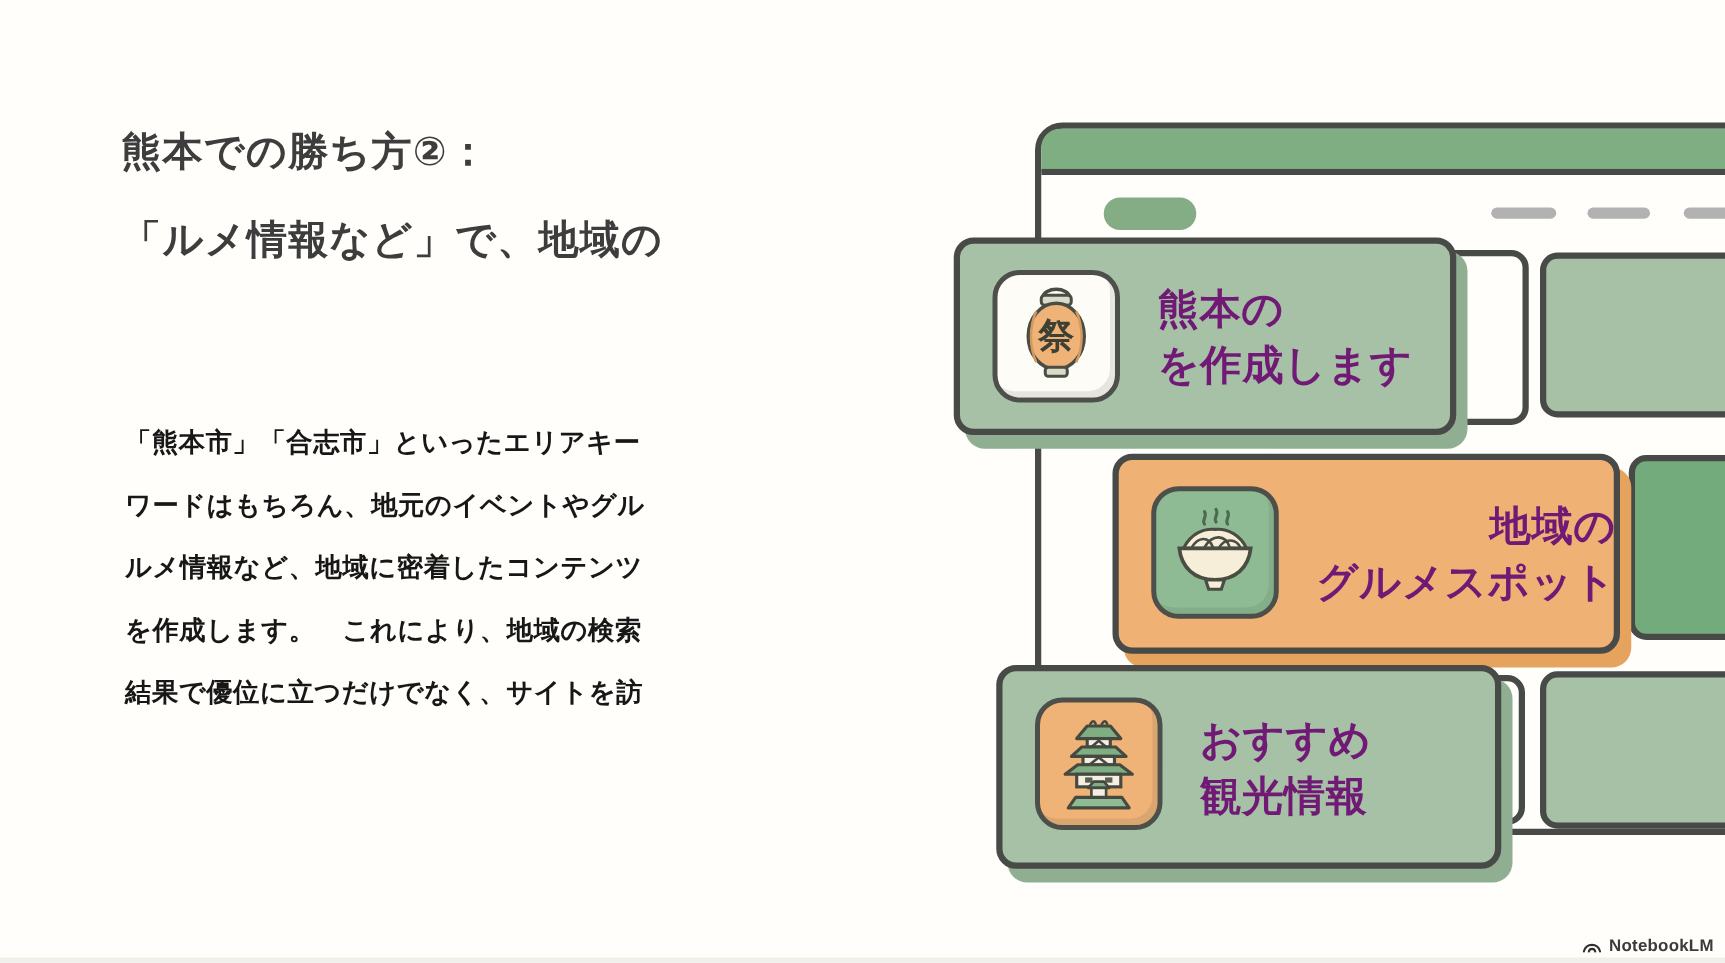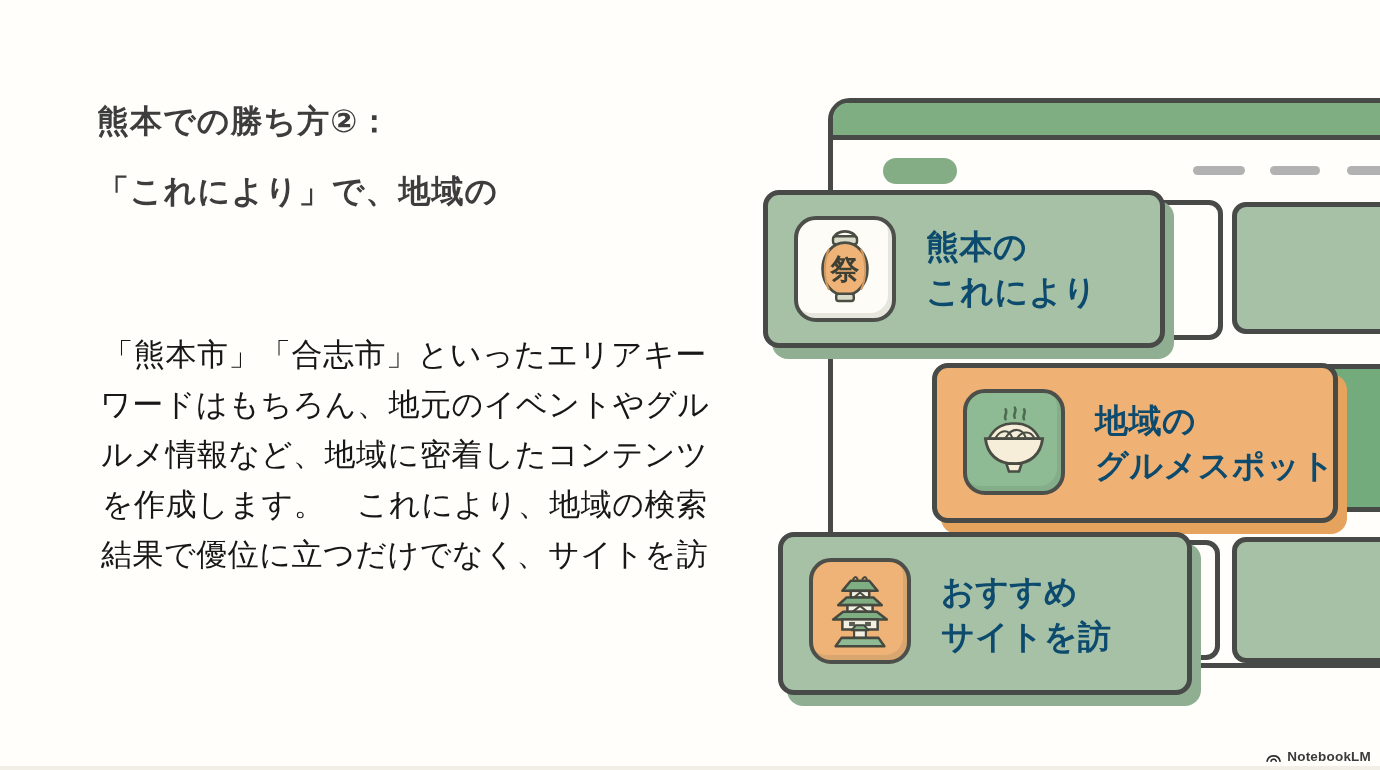--- a/index.html
+++ b/index.html
@@ -5,21 +5,21 @@
   html,body{margin:0;padding:0;background:#e9e9e9;}
   .canvas{
     position:relative;width:1380px;height:770px;overflow:hidden;
     background:#fffefb;
     font-family:"Liberation Sans","DejaVu Sans",sans-serif;
   }
   
   .title-block{position:absolute;left:97px;top:86px;color:#3d3d3d;}
   .title-line{font-size:32px;font-weight:bold;line-height:70px;letter-spacing:1px;white-space:nowrap;}
   .body-block{position:absolute;left:100px;top:330px;color:#171717;}
-  .body-line{font-size:31px;font-weight:normal;line-height:50px;white-space:nowrap;letter-spacing:0.5px;text-align:center;}
+  .body-line{font-size:21px;font-weight:bold;line-height:50px;white-space:nowrap;letter-spacing:0.5px;}
   
   .browser-window{
     position:absolute;left:828px;top:98px;width:600px;height:570px;
     background:#fffefb;border:5px solid var(--outline,#474a47);border-radius:22px;
     box-sizing:border-box;z-index:1;
   }
   .bw-header{height:32px;background:var(--header-green,#7fae83);
     border-bottom:5px solid var(--outline,#474a47);border-radius:15px 15px 0 0;}
   .bw-content{position:relative;height:523px;}
   .bw-pill{position:absolute;left:50px;top:18px;width:74px;height:26px;border-radius:13px;
@@ -34,50 +34,50 @@
   .gc-dark2 {left:470px;top:224px;width:160px;height:138px;background:var(--panel-dark-green,#74ab7c);}
   .gc-white3{left:255px;top:400px;width:122px;height:110px;background:#fffefa;}
   .gc-green3{left:399px;top:397px;width:210px;height:116px;background:var(--card-green,#a6c1a6);}
   
   .feature-card{
     position:absolute;z-index:2;box-sizing:content-box;
     border:5px solid var(--outline,#474a47);border-radius:16px;
   }
   .fc-1{left:763px;top:190px;width:392px;height:148px;background:var(--card-green,#a6c1a6);
         box-shadow:9px 11px 0 #90af92;}
-  .fc-2{left:932px;top:363px;width:396px;height:150px;background:var(--card-orange,#efb274);
-        box-shadow:9px 11px 0 #e5a35e;}
-  .fc-3{left:778px;top:532px;width:394px;height:153px;background:var(--card-green,#a6c1a6);
-        box-shadow:9px 11px 0 #90af92;padding-left:10px;}
+  .fc-2{left:890px;top:363px;width:396px;height:150px;background:var(--card-orange,#efb274);
+        box-shadow:9px 11px 0 #e5a35e;text-align:right;}
+  .fc-3{left:797px;top:532px;width:394px;height:153px;background:var(--card-green,#a6c1a6);
+        box-shadow:9px 11px 0 #90af92;}
   .icon-tile{
     position:absolute;left:26px;top:21px;width:102px;height:106px;border-radius:22px;
     border:4px solid #4c4f4a;box-sizing:border-box;
     display:flex;align-items:center;justify-content:center;
     box-shadow:inset -4px -5px 0 rgba(60,70,55,0.12);
   }
   .tile-white {background:#fefcf6;}
   .tile-green {background:var(--tile-green,#8fbb94);}
   .tile-orange{background:var(--tile-orange,#f0b377);}
   .fc-label{
     position:absolute;left:158px;top:50%;transform:translateY(-50%);
-    color:#0c4a6e;font-size:33px;font-weight:bold;line-height:45px;white-space:nowrap;letter-spacing:0.5px;
+    color:#701a75;font-size:33px;font-weight:bold;line-height:45px;white-space:nowrap;letter-spacing:0.5px;
   }
   
   .watermark{position:absolute;right:9px;bottom:6px;z-index:3;display:flex;align-items:flex-end;gap:5px;
     color:#3b3b3b;font-size:13.5px;font-weight:600;letter-spacing:0.2px;}
   .bottom-strip{position:absolute;left:0;bottom:0;width:100%;height:4px;background:#f2efe7;z-index:0;}
 </style>
 </head>
 <body>
 
 <div class="canvas">
 
   <div class="title-block">
     <div class="title-line">熊本での勝ち方②：</div>
-    <div class="title-line">「これにより」で、地域の</div>
+    <div class="title-line">「ルメ情報など」で、地域の</div>
   </div>
 
   <div class="body-block">
     <div class="body-line">「熊本市」「合志市」といったエリアキー</div>
     <div class="body-line">ワードはもちろん、地元のイベントやグル</div>
     <div class="body-line">ルメ情報など、地域に密着したコンテンツ</div>
     <div class="body-line">を作成します。　これにより、地域の検索</div>
     <div class="body-line">結果で優位に立つだけでなく、サイトを訪</div>
   </div>
 
@@ -103,21 +103,21 @@
         <rect x="35" y="14" width="30" height="10" rx="3.5" fill="#d8dcc9" stroke="#4a4d44" stroke-width="3"></rect>
         <ellipse cx="50" cy="55" rx="28" ry="33" fill="#f0b377" stroke="#4a4d44" stroke-width="3.5"></ellipse>
         <path d="M30,30 C23,45 23,66 30,81" fill="none" stroke="#d29a5e" stroke-width="2.5"></path>
         <path d="M70,30 C77,45 77,66 70,81" fill="none" stroke="#d29a5e" stroke-width="2.5"></path>
         <text x="50" y="67" text-anchor="middle" font-size="36" font-weight="bold" fill="#3f4034">祭</text>
         <rect x="39" y="86" width="22" height="9" rx="3" fill="#d8dcc9" stroke="#4a4d44" stroke-width="3"></rect>
       </svg>
     </div>
     <div class="fc-label">
       <div>熊本の</div>
-      <div>これにより</div>
+      <div>を作成します</div>
     </div>
   </div>
 
   <div class="feature-card fc-2">
     <div class="icon-tile tile-green">
       <svg width="84" height="88" viewBox="0 0 100 100">
         <path d="M40,23 c-3,-4 3,-7 0,-12" fill="none" stroke="#4c6b50" stroke-width="3" stroke-linecap="round"></path>
         <path d="M51,21 c-3,-4 3,-7 0,-12" fill="none" stroke="#4c6b50" stroke-width="3" stroke-linecap="round"></path>
         <path d="M62,23 c-3,-4 3,-7 0,-12" fill="none" stroke="#4c6b50" stroke-width="3" stroke-linecap="round"></path>
         <path d="M20,46 C27,32 39,27 50,28 C62,27 74,33 80,46 Z" fill="#f7eed9" stroke="#4a4d44" stroke-width="3"></path>
@@ -149,21 +149,21 @@
         <rect x="29" y="60" width="42" height="12" fill="#f3efe2" stroke="#46493f" stroke-width="3"></rect>
         <rect x="37" y="63" width="7" height="5" fill="#5a5d52"></rect>
         <rect x="56" y="63" width="7" height="5" fill="#5a5d52"></rect>
         <path d="M40,73 L60,73 L55,67 L45,67 Z" fill="#7fae83" stroke="#46493f" stroke-width="2.5" stroke-linejoin="round"></path>
         <rect x="43" y="73" width="14" height="9" fill="#f3efe2" stroke="#46493f" stroke-width="2.5"></rect>
         <path d="M21,92 L79,92 L72,82 L28,82 Z" fill="#8fbb94" stroke="#46493f" stroke-width="3" stroke-linejoin="round"></path>
       </svg>
     </div>
     <div class="fc-label">
       <div>おすすめ</div>
-      <div>サイトを訪</div>
+      <div>観光情報</div>
     </div>
   </div>
 
   <div class="watermark">
     <svg width="17" height="15" viewBox="0 0 24 20">
       <path d="M3,16.5 A 9.3,9.3 0 0 1 21.2,16.5" fill="none" stroke="#2e2e2e" stroke-width="2.4" stroke-linecap="round"></path>
       <path d="M8.6,16.5 A 3.7,3.7 0 0 1 15.8,16.5" fill="none" stroke="#2e2e2e" stroke-width="2.4" stroke-linecap="round"></path>
     </svg>
     <span>NotebookLM</span>
   </div>

